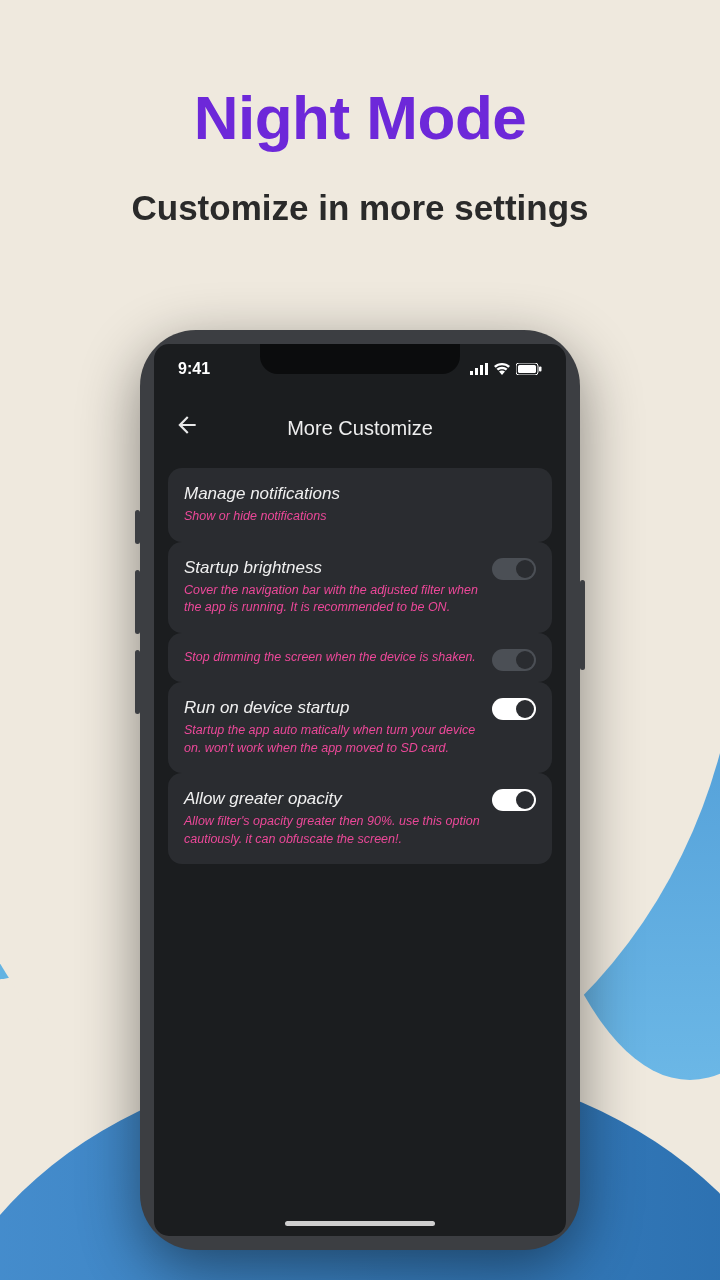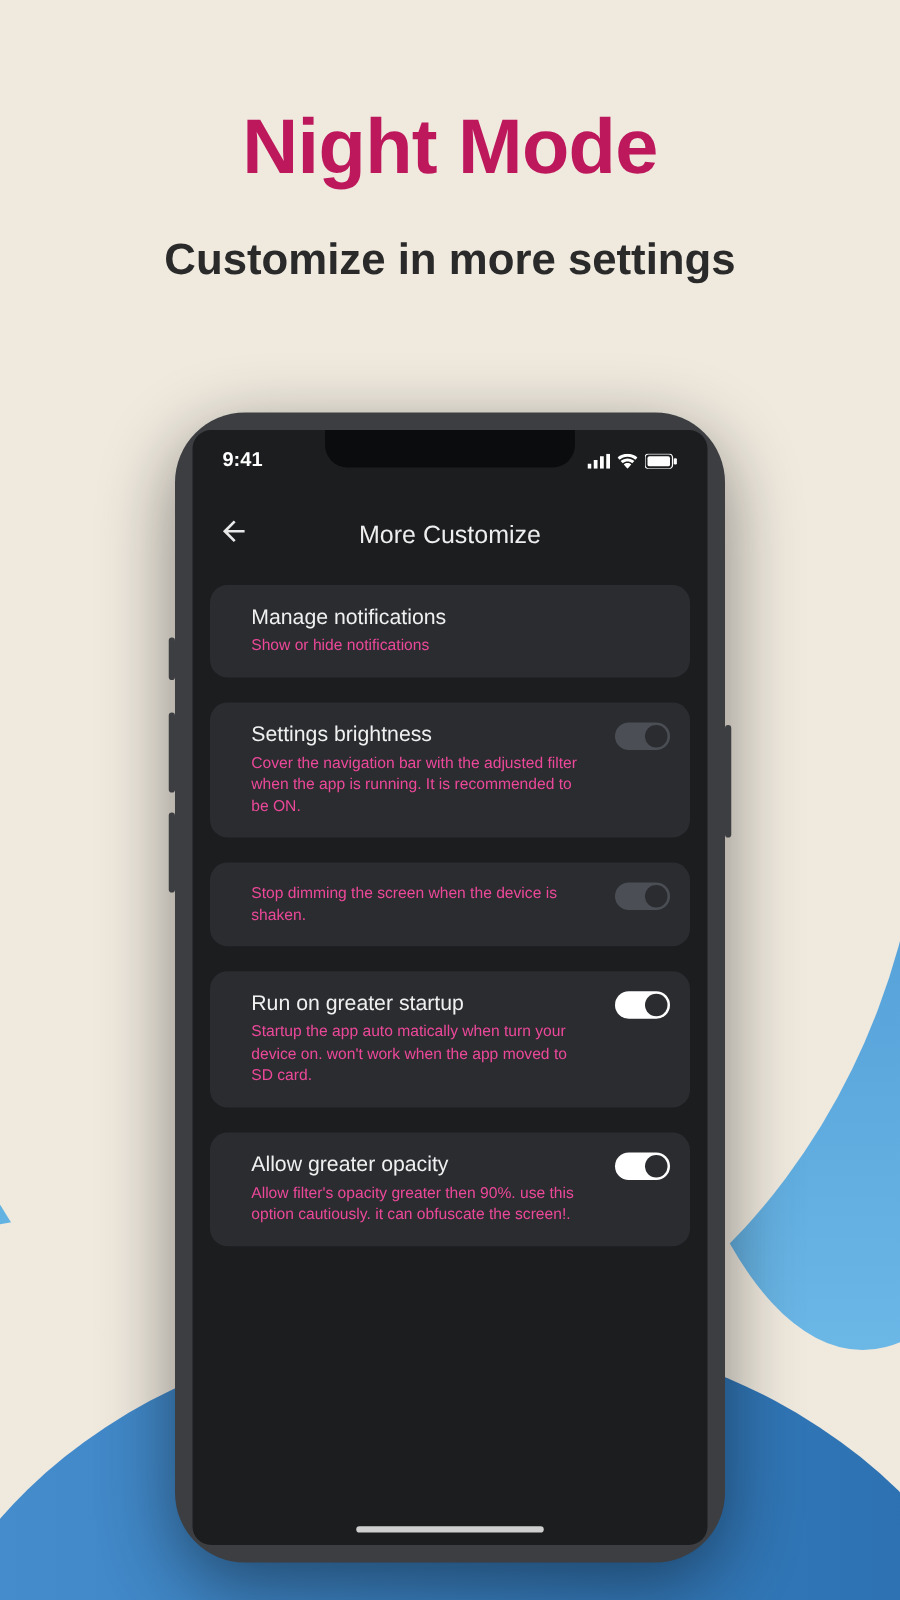--- a/index.html
+++ b/index.html
@@ -30,21 +30,21 @@
   background: linear-gradient(90deg, #478fcf 0%, #2a6eae 100%);
   border-radius: 50% 50% 0 0 / 90% 90% 0 0; z-index: 0;
 }
 .bg-light {
   position: absolute; top: -40px; left: -120px; width: 860px; height: 1180px;
   background: #efe9de; border-radius: 0 0 60% 45% / 0 0 48% 60%; z-index: 1;
 }
 
 .headline {
   position: absolute; top: 82px; left: 0; width: 100%; text-align: center; z-index: 2;
-  font-size: 62px; font-weight: 800; color: #be185d; letter-spacing: -0.5px;
+  font-size: 62px; font-weight: 800; color: #6d28d9; letter-spacing: -0.5px;
 }
 .subhead {
   position: absolute; top: 188px; left: 0; width: 100%; text-align: center; z-index: 2;
   font-size: 35px; font-weight: 600; color: #2a2a2a;
 }
 
 
 .phone {
   position: absolute; top: 330px; left: 50%; transform: translateX(-50%);
   width: 440px; height: 920px; background: #3c3e42; border-radius: 56px;
@@ -75,22 +75,22 @@
 
 .navrow {
   position: absolute; top: 64px; left: 0; width: 100%;
   display: flex; align-items: center; justify-content: center; height: 40px;
 }
 .back-btn { position: absolute; left: 20px; top: 4px; cursor: pointer; }
 .nav-title { font-size: 20px; font-weight: 500; color: #eee; }
 
 .content { position: absolute; top: 124px; left: 14px; right: 14px; }
 .card {
-  background: #2a2c30; border-radius: 14px; padding: 16px 33px;
-  margin-bottom: 20px; position: relative;
+  background: #2a2c30; border-radius: 14px; padding: 16px 16px;
+  position: relative; font-style: italic;
 }
 .card-title { font-size: 17px; color: #f0f0f0; margin-bottom: 4px; font-weight: 400; }
 .card-desc { font-size: 12.5px; color: #ec4899; line-height: 1.4; padding-right: 54px; }
 
 .toggle {
   position: absolute; right: 16px; top: 16px;
   width: 44px; height: 22px; border-radius: 20px; cursor: pointer;
 }
 .toggle.off { background: #4b4f55; }
 .toggle.on  { background: #ffffff; }
@@ -163,36 +163,36 @@
     </div>
 
     <div class="content">
 
       <div class="card">
         <div class="card-title">Manage notifications</div>
         <div class="card-desc" style="padding-right:0">Show or hide notifications</div>
       </div>
 
       <div class="card">
-        <div class="card-title">Settings brightness</div>
+        <div class="card-title">Startup brightness</div>
         <div class="card-desc">Cover the navigation bar with the adjusted filter when the app is running. It is recommended to be ON.</div>
         <div class="toggle off">
             <div class="knob"></div>
           </div>
       </div>
 
       <div class="card">
         <div class="card-desc">Stop dimming the screen when the device is shaken.</div>
         <div class="toggle off">
             <div class="knob"></div>
           </div>
       </div>
 
       <div class="card">
-        <div class="card-title">Run on greater startup</div>
+        <div class="card-title">Run on device startup</div>
         <div class="card-desc">Startup the app auto matically when turn your device on. won't work when the app moved to SD card.</div>
         <div class="toggle on">
             <div class="knob"></div>
           </div>
       </div>
 
       <div class="card">
         <div class="card-title">Allow greater opacity</div>
         <div class="card-desc">Allow filter's opacity greater then 90%. use this option cautiously. it can obfuscate the screen!.</div>
         <div class="toggle on">

